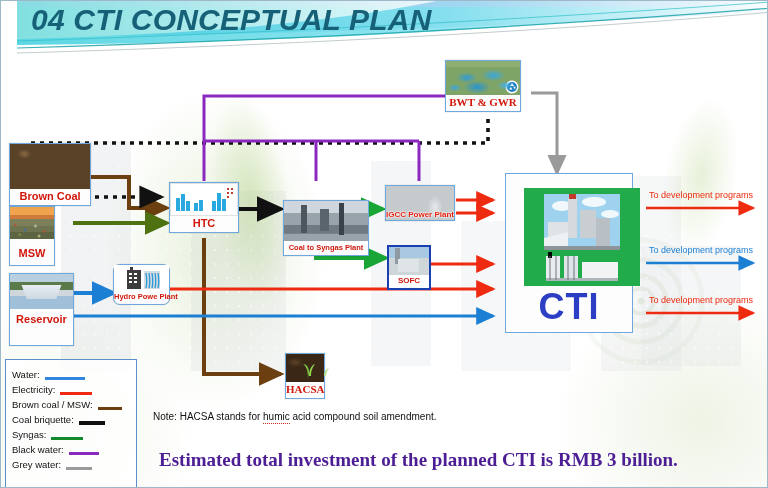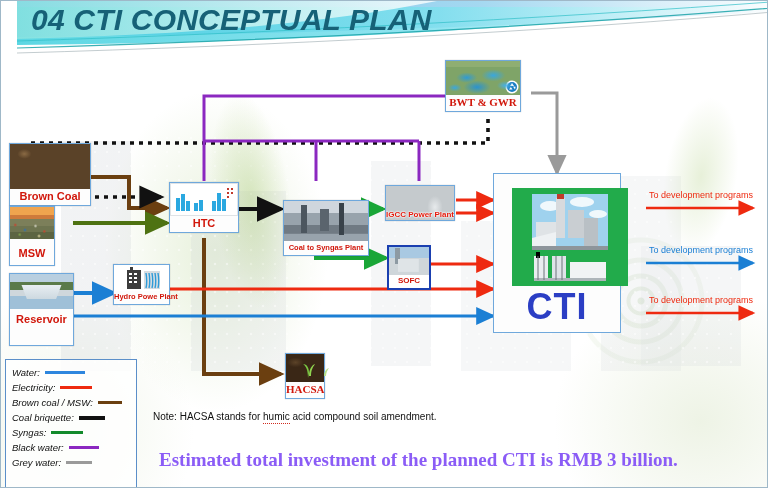--- a/index.html
+++ b/index.html
@@ -207,36 +207,36 @@
   
   .devlabel{
     position:absolute;font-size:9px;white-space:nowrap;
     font-family:"Liberation Sans", sans-serif;
   }
   .legend{
     position:absolute;left:4px;top:358px;width:132px;height:130px;
     border:1px solid #5b8fc9;background:rgba(255,255,255,.82);
     box-sizing:border-box;padding:5px 6px 0 6px;overflow:hidden;
   }
-  .legrow{display:flex;align-items:center;height:15px;font-style:italic;}
+  .legrow{display:flex;align-items:flex-end;height:15px;}
   .legtxt{font-size:9.5px;color:#101010;white-space:nowrap;}
   .legline{height:3px;margin-left:5px;flex:0 0 auto;}
   .note{
     position:absolute;left:152px;top:410px;font-size:10px;color:#111;
     white-space:nowrap;font-family:"Liberation Sans", sans-serif;
   }
   .note u{
     text-decoration:none;
     border-bottom:1.5px dotted #d12b1e;
     padding-bottom:1px;
   }
   .statement{
     position:absolute;left:158px;top:448px;
     font-family:"Liberation Serif", serif;font-weight:bold;
-    font-size:19px;color:#8b5cf6;white-space:nowrap;
+    font-size:19px;color:#4c1d95;white-space:nowrap;
   }
   svg.wires{position:absolute;left:0;top:0;width:768px;height:488px;pointer-events:none;}
 </style>
 </head>
 <body>
 
 <div id="slide">
 
   <div class="bg-wash"></div>
   <div class="bg-city"></div>
@@ -349,21 +349,21 @@
   <div class="node photo-node" style="left:8px;top:205px;width:46px;">
     <div class="photo img-msw" style="height:32px;position:relative;"></div>
     <div class="cap" style="padding-top:8px;padding-bottom:5px;">MSW</div>
   </div>
 
   <div class="node photo-node" style="left:8px;top:272px;width:65px;">
     <div class="photo img-res" style="height:35px;position:relative;"></div>
     <div class="cap" style="padding-top:4px;padding-bottom:19px;">Reservoir</div>
   </div>
 
-  <div class="node photo-node" style="left:112px;top:263px;width:57px;">
+  <div class="node photo-node" style="left:112px;top:263px;width:57px;border-radius:7px;">
     <div class="photo img-hydro" style="height:26px;position:relative;">
       <svg width="57" height="26" viewBox="0 0 57 26">
         <rect x="13" y="5" width="14" height="19" fill="#3c3c3c"></rect>
         <rect x="16" y="2" width="3" height="4" fill="#3c3c3c"></rect>
         <g fill="#fff">
           <rect x="15" y="8" width="3" height="2"></rect>
             <rect x="20" y="8" width="3" height="2"></rect>
           <rect x="15" y="12" width="3" height="2"></rect>
             <rect x="20" y="12" width="3" height="2"></rect>
           <rect x="15" y="16" width="3" height="2"></rect>
@@ -439,21 +439,21 @@
     <div class="photo img-seed" style="height:28px;position:relative;">
       <svg width="56" height="28" viewBox="0 0 56 28" style="position:absolute;inset:0;">
         <path d="M22,24 C22,16 20,12 17,10 C21,10 23,14 23,19 Z" fill="#7ac943"></path>
         <path d="M23,22 C23,15 26,11 29,10 C27,13 25,16 25,22 Z" fill="#8fd44f"></path>
         <path d="M38,22 C38,18 40,15 43,14 C41,17 40,19 40,22 Z" fill="#b7e08a"></path>
       </svg>
     </div>
     <div class="cap cap-serif">HACSA</div>
   </div>
 
-  <div class="node" style="left:492px;top:172px;width:128px;height:160px;border:1px solid #6fa8dc;background:#fdfdfd;box-sizing:border-box;position:absolute;">
+  <div class="node" style="left:504px;top:172px;width:128px;height:160px;border:1px solid #6fa8dc;background:#fdfdfd;box-sizing:border-box;position:absolute;">
     <div class="cti-green">
       <svg width="116" height="98" viewBox="0 0 116 98">
         <rect x="20" y="6" width="76" height="56" fill="#9fd2ee"></rect>
         <g fill="#ffffff" opacity="0.85">
           <ellipse cx="38" cy="18" rx="10" ry="5"></ellipse>
             <ellipse cx="70" cy="14" rx="12" ry="5"></ellipse>
           <ellipse cx="86" cy="26" rx="9" ry="4"></ellipse>
         </g>
         <rect x="44" y="10" width="9" height="40" fill="#d7dadd"></rect>
         <rect x="45" y="6" width="7" height="5" fill="#c23a2a"></rect>

